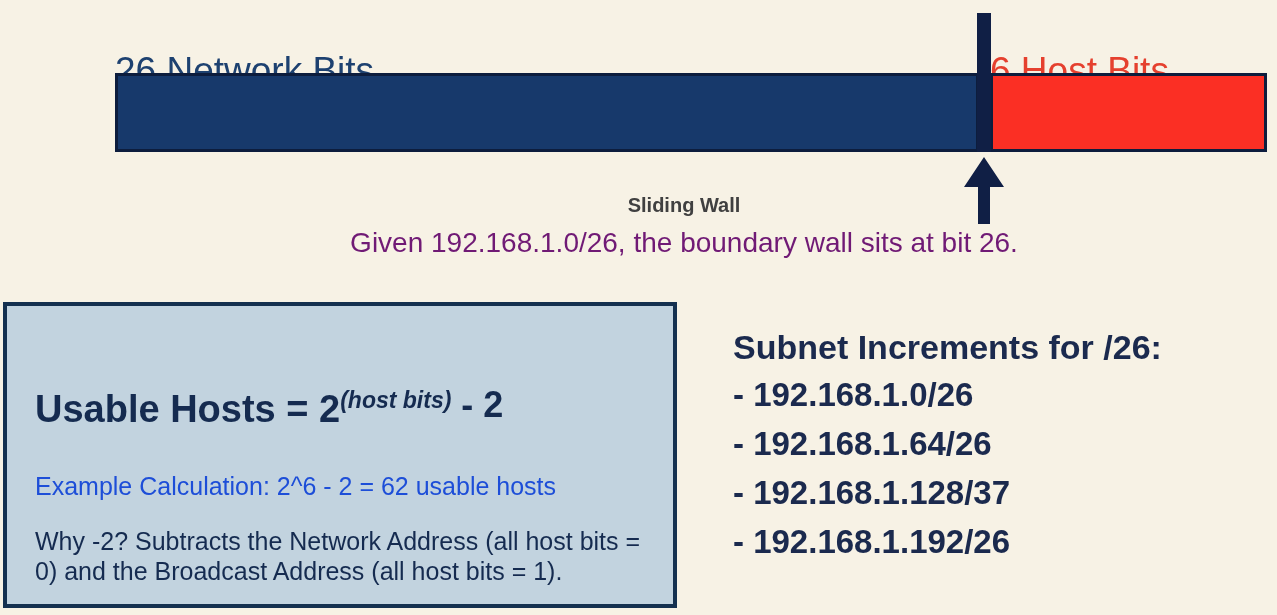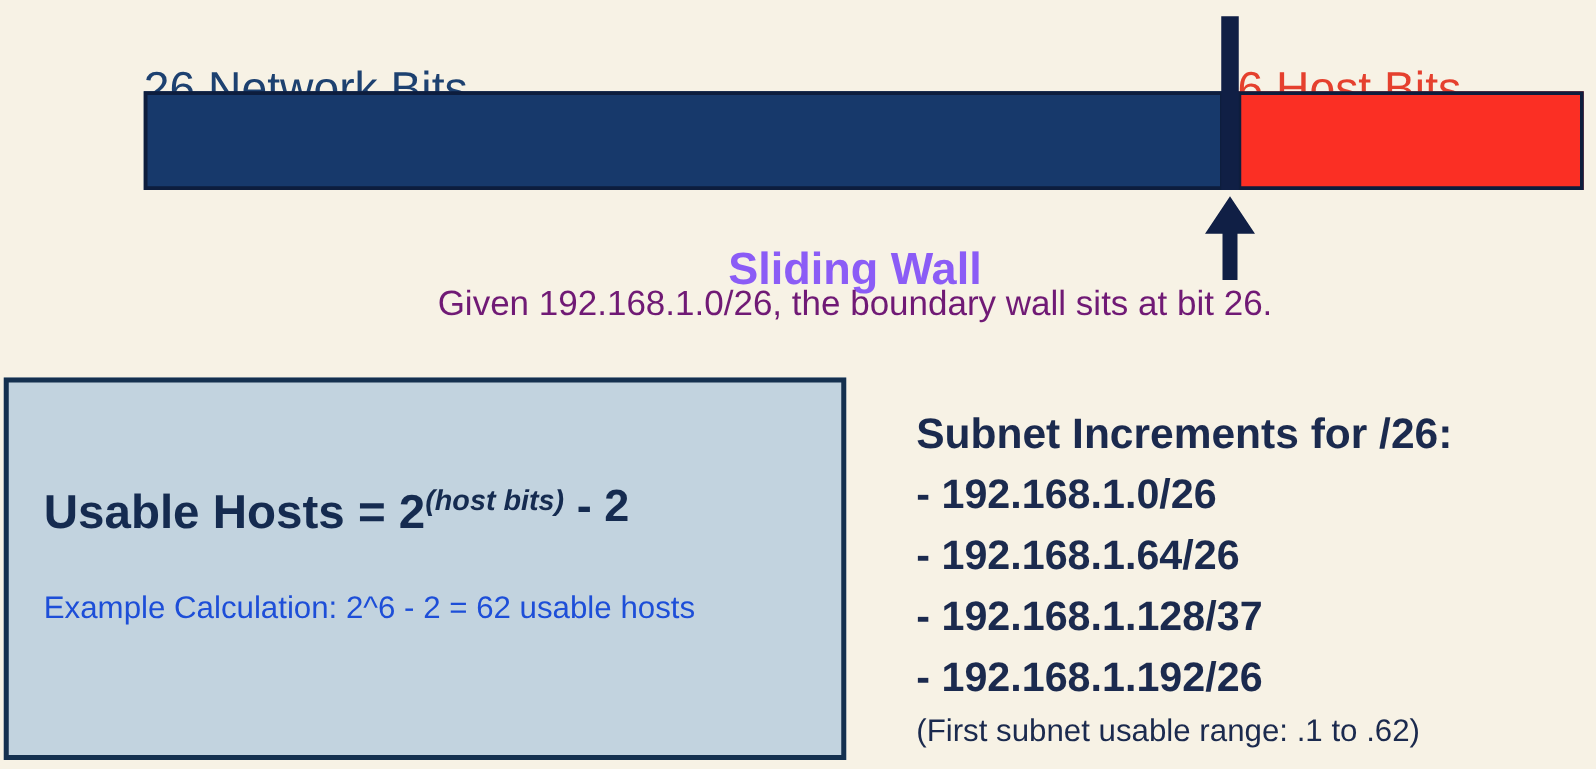--- a/index.html
+++ b/index.html
@@ -65,23 +65,23 @@
     width: 46px;
     height: 68px;
   }
 
   
   .sliding-wall-title {
     left: 284px;
     width: 800px;
     top: 194px;
     text-align: center;
-    font-size: 36px;
+    font-size: 20px;
     font-weight: bold;
-    color: #8b5cf6;
+    color: #404040;
   }
   .sliding-wall-caption {
     left: 234px;
     width: 900px;
     top: 227px;
     text-align: center;
     font-size: 28px;
     font-weight: 500;
     color: #701a75;
   }
@@ -174,22 +174,22 @@
 </svg>
 
 <div class="abs sliding-wall-title">Sliding Wall</div>
 <div class="abs sliding-wall-caption">Given 192.168.1.0/26, the boundary wall sits at bit 26.</div>
 
 <div class="abs info-box">
   <div class="abs formula-line">
     <span>Usable Hosts = 2</span><span class="formula-sup">(host bits)</span><span class="formula-tail"> - 2</span>
   </div>
   <div class="abs example-line">Example Calculation: 2^6 - 2 = 62 usable hosts</div>
+  <div class="abs why-line">Why -2? Subtracts the Network Address (all host bits = 0) and the Broadcast Address (all host bits = 1).</div>
 </div>
 
 <div class="abs subnet-col">
   <div class="subnet-title">Subnet Increments for /26:</div>
   <div class="subnet-item">- 192.168.1.0/26</div>
   <div class="subnet-item">- 192.168.1.64/26</div>
   <div class="subnet-item">- 192.168.1.128/37</div>
   <div class="subnet-item">- 192.168.1.192/26</div>
-  <div class="subnet-footnote">(First subnet usable range: .1 to .62)</div>
 </div>
 
 </body></html>

